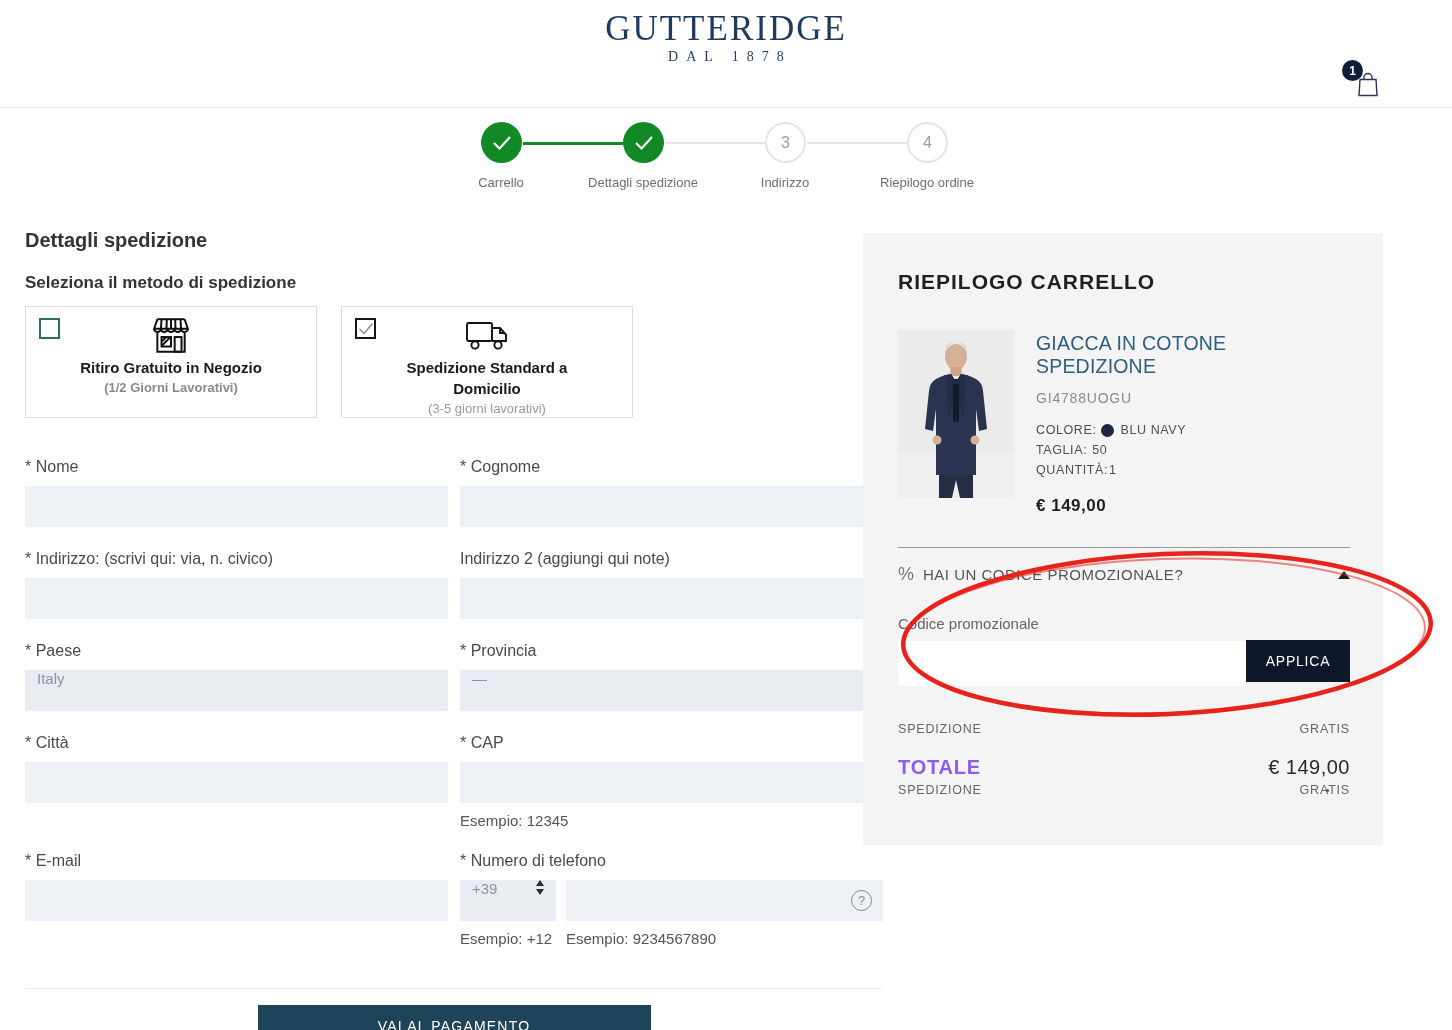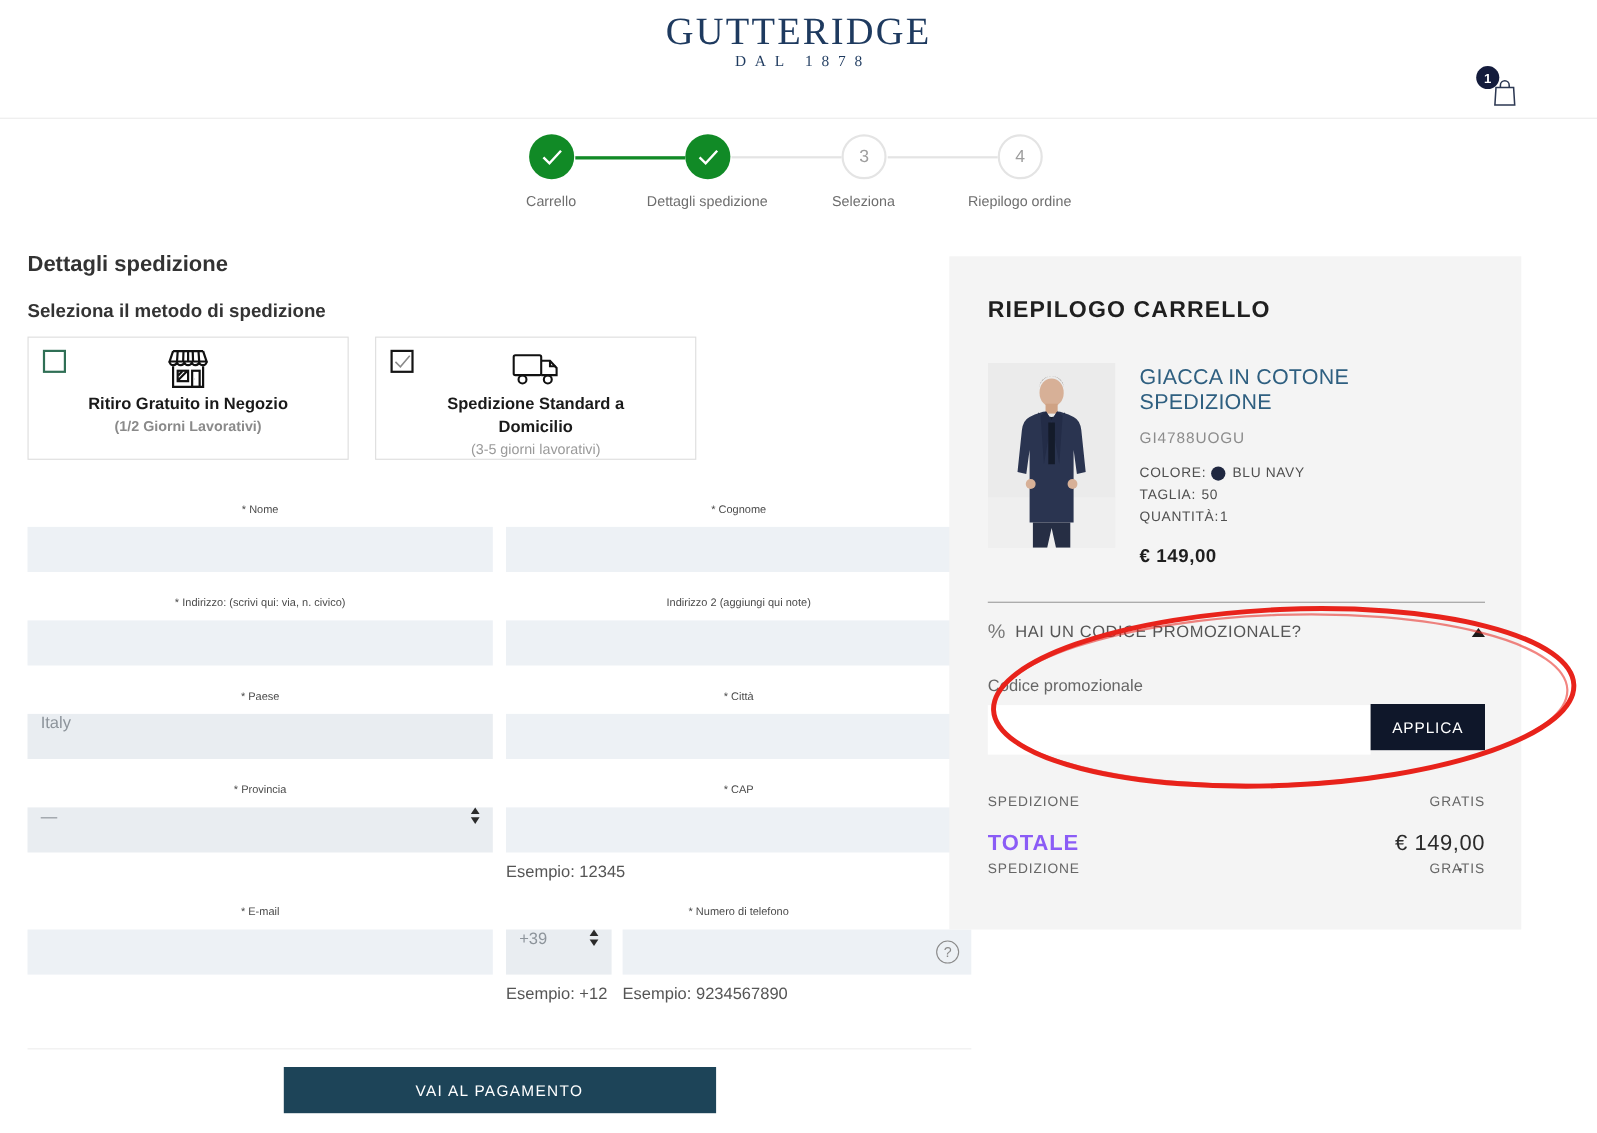--- a/index.html
+++ b/index.html
@@ -39,21 +39,21 @@
   .method-check.unchecked { border:2px solid #2f6f55; }
   .method-check.checked { border:2px solid #151515; }
   .method-body { text-align:center; padding:0 42px; }
   .method-icon { height:40px; display:flex; align-items:center; justify-content:center; }
   .method-label { font-size:15px; font-weight:bold; color:#1a1a1a; line-height:21px; margin-top:1px; }
   .method-note { font-size:13px; margin-top:2px; }
   .method-note.bold { font-weight:bold; color:#8a8a8a; }
   .method-note.light { color:#9a9a9a; }
 
   .fields-grid { margin-top:40px; display:grid; grid-template-columns:423px 423px; column-gap:12px; row-gap:23px; }
-  .field-label { display:block; font-size:10px; color:#4a4a4a; margin-bottom:10px;text-align:center; }
+  .field-label { display:block; font-size:16px; color:#4a4a4a; margin-bottom:10px; }
   .text-input { width:100%; height:41px; background:#edf1f5; border:none; outline:none; font-size:15px; padding:0 12px; color:#333; font-family:"Liberation Sans",sans-serif; }
   .fake-select { width:100%; height:41px; background:#e9edf1; display:flex; align-items:flex-start; padding:0 12px; font-size:15px; color:#8d949b; cursor:pointer; }
   .fake-select .val { flex:1; }
   .sorter { display:flex; flex-direction:column; gap:3px; align-items:center; margin-left:6px; }
   .tri-up { width:0; height:0; border-left:4.5px solid transparent; border-right:4.5px solid transparent; border-bottom:6px solid #2b2b2b; }
   .tri-down { width:0; height:0; border-left:4.5px solid transparent; border-right:4.5px solid transparent; border-top:6px solid #2b2b2b; }
   .hint { font-size:15px; color:#555; margin-top:9px; }
   .phone-row { display:flex; gap:10px; }
   .phone-prefix { width:96px; flex:none; }
   .phone-wrap { flex:1; position:relative; }
@@ -138,21 +138,21 @@
     </div>
     <div class="step-circle todo" style="left:335px;">
       <span>3</span>
     </div>
     <div class="step-circle todo" style="left:477px;">
       <span>4</span>
     </div>
 
     <div class="step-label" style="left:-14px;">Carrello</div>
     <div class="step-label" style="left:128px;">Dettagli spedizione</div>
-    <div class="step-label" style="left:270px;">Seleziona</div>
+    <div class="step-label" style="left:270px;">Indirizzo</div>
     <div class="step-label" style="left:412px;">Riepilogo ordine</div>
   </div>
 
   <div class="form-col">
     <div class="form-title">Dettagli spedizione</div>
     <div class="form-subtitle">Seleziona il metodo di spedizione</div>
 
     <div class="methods">
       <div class="method-card">
         <div class="method-check unchecked"></div>
@@ -216,33 +216,33 @@
         <input class="text-input" type="text" value="" style="">
       </div>
 
       <div class="field">
         <label class="field-label">* Paese</label>
         <div class="fake-select">
           <span class="val">Italy</span>
         </div>
       </div>
       <div class="field">
-        <label class="field-label">* Città</label>
-        <input class="text-input" type="text" value="" style="">
-      </div>
-
-      <div class="field">
         <label class="field-label">* Provincia</label>
         <div class="fake-select">
           <span class="val">—</span>
           <span class="sorter">
               <span class="tri-up"></span>
               <span class="tri-down"></span>
             </span>
         </div>
+      </div>
+
+      <div class="field">
+        <label class="field-label">* Città</label>
+        <input class="text-input" type="text" value="" style="">
       </div>
       <div class="field">
         <label class="field-label">* CAP</label>
         <input class="text-input" type="text" value="" style="">
         <div class="hint">Esempio: 12345</div>
       </div>
 
       <div class="field">
         <label class="field-label">* E-mail</label>
         <input class="text-input" type="text" value="" style="">

